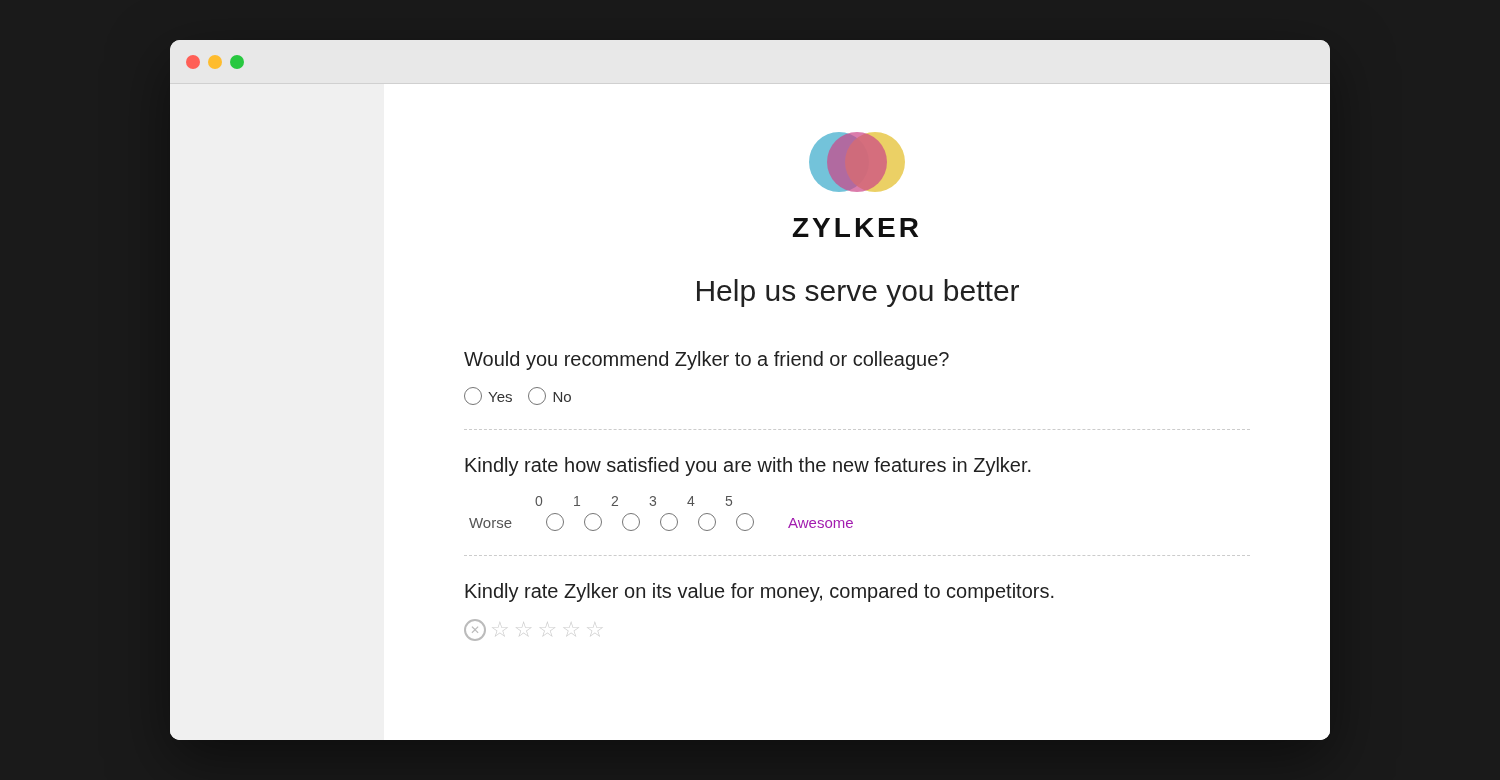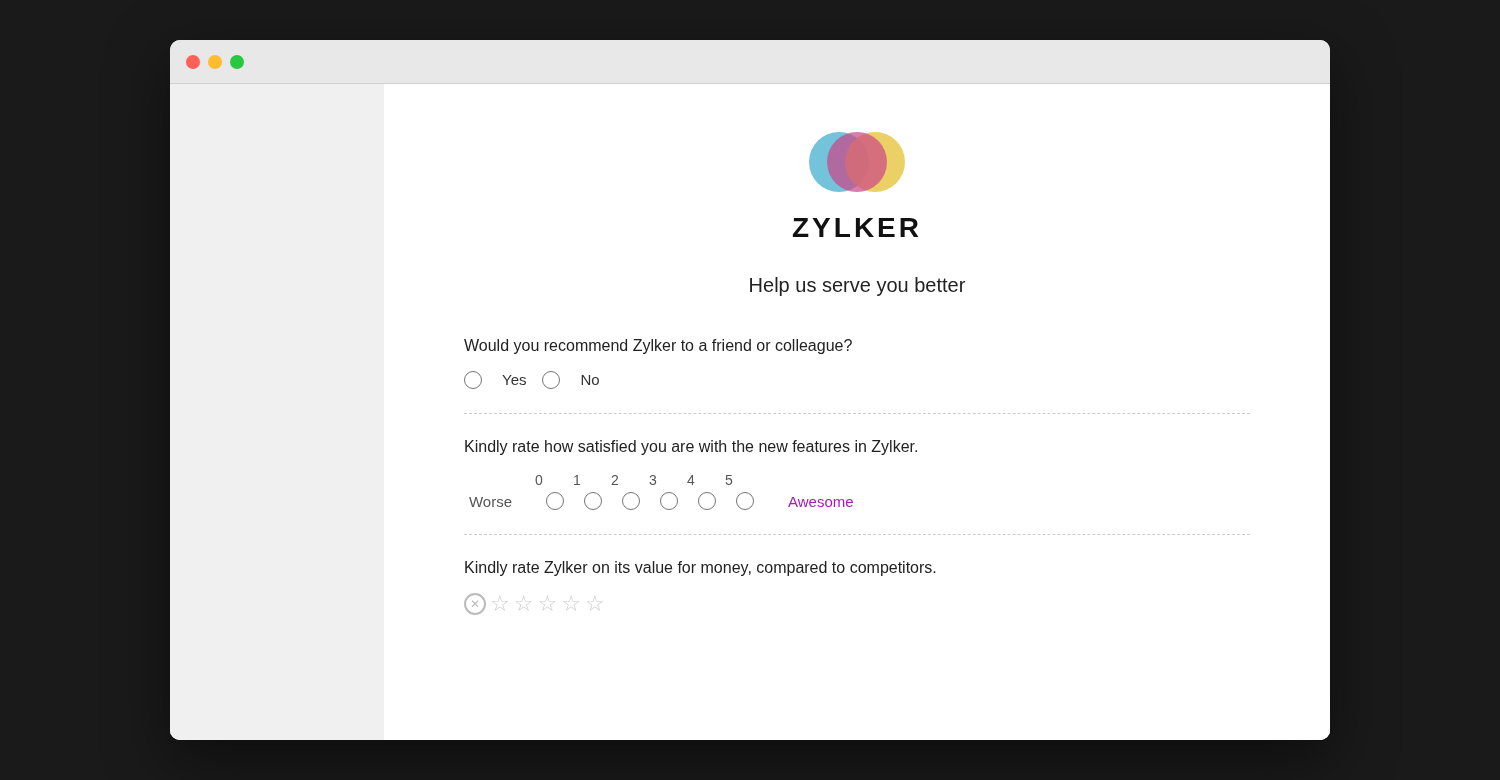--- a/index.html
+++ b/index.html
@@ -79,54 +79,54 @@
 
     .logo-text {
       font-size: 28px;
       font-weight: 900;
       letter-spacing: 3px;
       color: #111;
       text-transform: uppercase;
     }
 
     .tagline {
-      font-size: 20px;
+      font-size: 30px;
       color: #222;
       font-weight: 400;
       text-align: center;
       margin-bottom: 40px;
     }
 
     .section-divider {
       border: none;
       border-top: 1px dashed #ccc;
       margin: 24px 0;
     }
 
     .question-section {
       margin-bottom: 8px;
     }
 
     .question-text {
-      font-size: 16px;
+      font-size: 20px;
       color: #222;
       margin-bottom: 16px;
       font-weight: 400;
     }
 
     .radio-group {
       display: flex;
       align-items: center;
       gap: 16px;
     }
 
     .radio-option {
       display: flex;
-      align-items: flex-start;
-      gap: 20px;
+      align-items: center;
+      gap: 6px;
       cursor: pointer;
     }
 
     .radio-option input[type="radio"] {
       width: 18px;
       height: 18px;
       cursor: pointer;
       accent-color: #555;
     }
 

